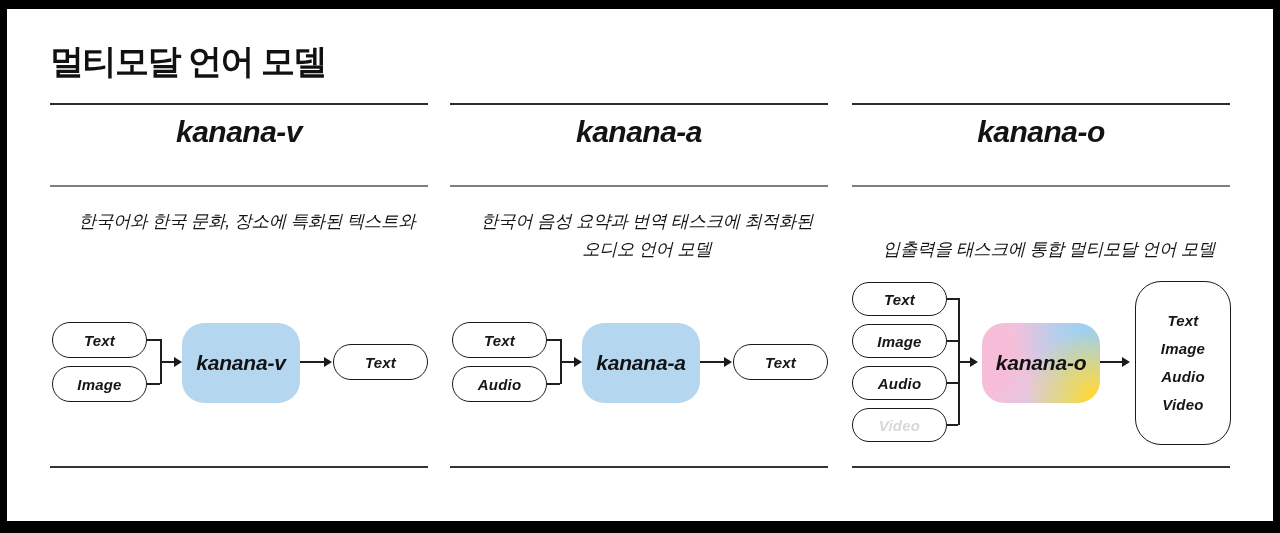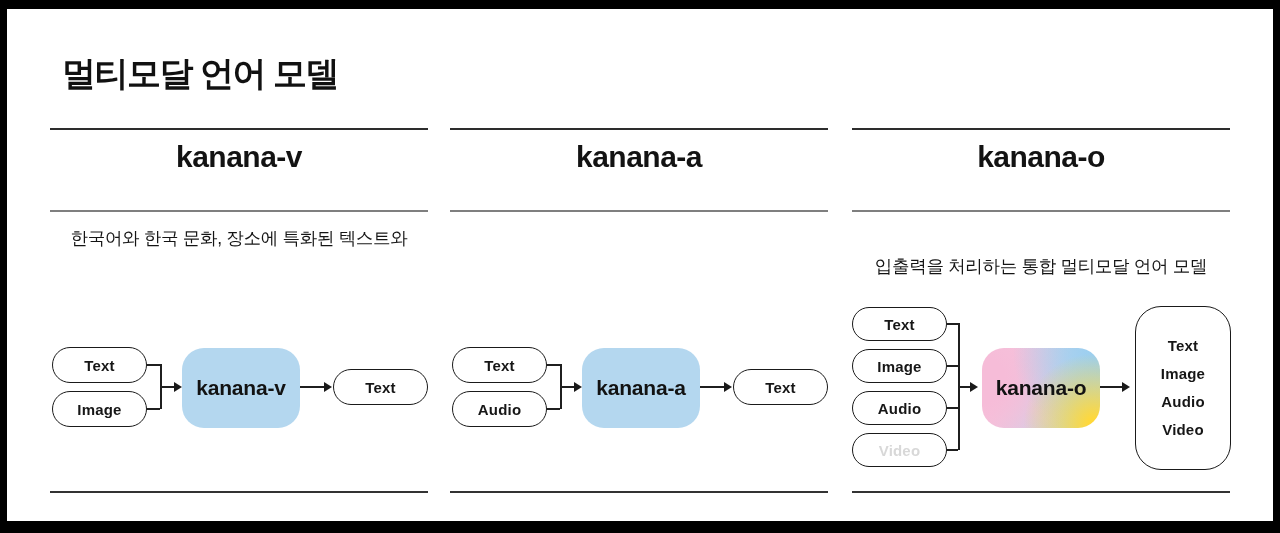--- a/index.html
+++ b/index.html
@@ -8,41 +8,41 @@
     width:1280px;height:533px;
     box-sizing:border-box;
     background:#fff;
     border:solid #000;
     border-width:9px 7px 12px 7px;
     font-family:"Liberation Sans", sans-serif;
     overflow:hidden;
   }
   #main-title{
     position:absolute;left:43px;top:30px;
-    margin:12px;
+    margin:0;
     font-size:34px;font-weight:800;letter-spacing:-1.5px;
     color:#111;
   }
   .column{
-    position:absolute;top:104px;width:378px;height:400px;
+    position:absolute;top:79px;width:378px;height:400px;font-style:italic;
   }
   .col-v{left:43px}
   .col-a{left:443px}
   .col-o{left:845px}
   .rule{position:absolute;left:0;width:378px;height:2px;}
   .rule-top{top:15px;background:#2d2d2d;}
   .rule-mid{top:97px;background:#7f7f7f;}
   .rule-bottom{top:378px;background:#333;}
   .col-title{
     position:absolute;left:0;top:27px;width:378px;margin:0;
     text-align:center;font-size:30px;font-weight:800;color:#131313;
     letter-spacing:-0.5px;
   }
   .desc{
-    position:absolute;left:-10px;top:111px;width:398px;margin:0;
+    position:absolute;left:-10px;top:111px;width:398px;margin:8px;
     text-align:center;font-size:17.5px;line-height:28px;color:#141414;
     letter-spacing:-0.3px;
   }
   .diagram{position:absolute;left:0;top:185px;width:378px;height:185px;}
   
   .pill{
     position:absolute;box-sizing:border-box;
     border:1.5px solid #1a1a1a;border-radius:18px;background:#fff;
     display:flex;align-items:center;justify-content:center;
     font-size:15px;font-weight:bold;color:#161616;letter-spacing:0.2px;
@@ -124,20 +124,24 @@
         <span>Text</span>
       </div>
     </div>
     <div class="rule rule-bottom"></div>
   </section>
 
   <section class="column col-a">
     <div class="rule rule-top"></div>
     <h2 class="col-title">kanana-a</h2>
     <div class="rule rule-mid"></div>
+    <p class="desc">
+      <span>한국어 음성 요약과 번역 태스크에 최적화된</span><br>
+      <span>오디오 언어 모델</span>
+    </p>
     <div class="diagram">
       <div class="pill in-pill p1">
         <span>Text</span>
       </div>
       <div class="pill in-pill p2">
         <span>Audio</span>
       </div>
       <div class="line h" style="left:97px;top:66px;width:13px;"></div>
       <div class="line h" style="left:97px;top:110px;width:13px;"></div>
       <div class="line v" style="left:110px;top:66px;height:45px;"></div>
@@ -154,21 +158,21 @@
     </div>
     <div class="rule rule-bottom"></div>
   </section>
 
   <section class="column col-o">
     <div class="rule rule-top"></div>
     <h2 class="col-title">kanana-o</h2>
     <div class="rule rule-mid"></div>
     <p class="desc">
       <br>
-      <span>입출력을 처리하는 통합 멀티모달 언어 모델</span>
+      <span>입출력을 태스크에 통합 멀티모달 언어 모델</span>
     </p>
     <div class="diagram">
       <div class="pill q-pill q1">
         <span>Text</span>
       </div>
       <div class="pill q-pill q2">
         <span>Image</span>
       </div>
       <div class="pill q-pill q3">
         <span>Audio</span>

